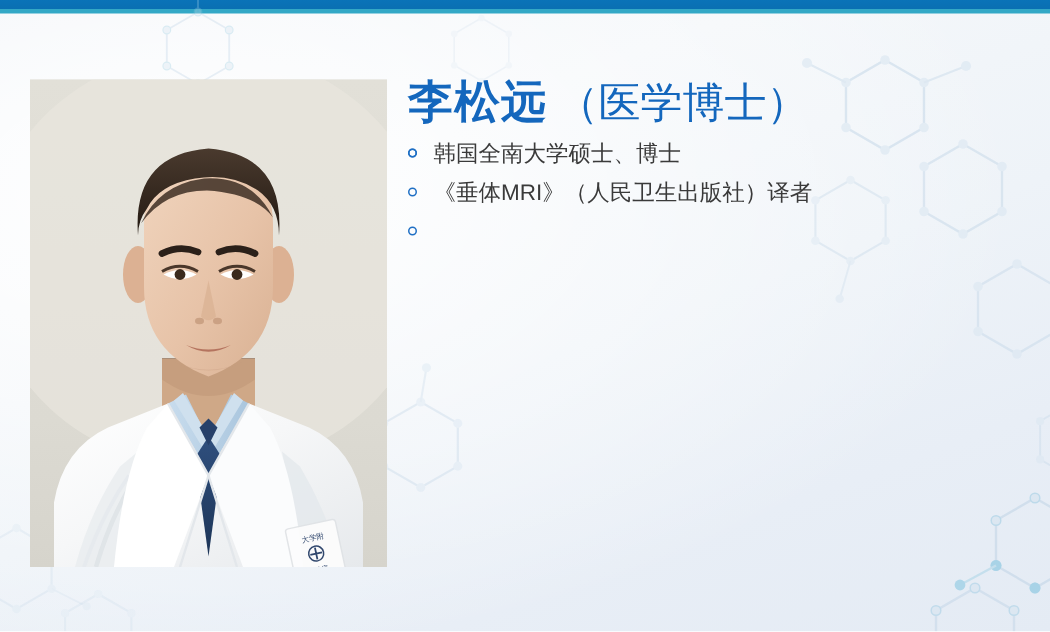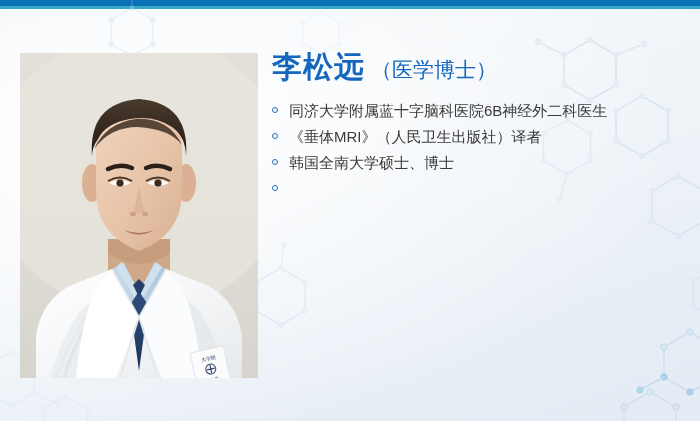--- a/index.html
+++ b/index.html
@@ -59,31 +59,31 @@
   .content {
     position: absolute;
     left: 272px;
     top: 50px;
     width: 418px;
   }
   .title-row {
     display: flex;
     align-items: baseline;
     white-space: nowrap;
-    margin-bottom: 14px;
+    margin-bottom: 2px;
   }
   .title-name {
     font-size: 30px;
     font-weight: bold;
     color: #1467bd;
     letter-spacing: 1px;
     line-height: 1.1;
   }
   .title-paren {
-    font-size: 21px;
+    font-size: 28px;
     color: #1467bd;
     margin-left: 6px;
     letter-spacing: 0px;
   }
 
   .bullets {
     list-style: none;
     margin: 0;
     padding: 0;
   }
@@ -293,30 +293,29 @@
   <div class="content">
 
     <div class="title-row">
       <span class="title-name">李松远</span>
       <span class="title-paren">（医学博士）</span>
     </div>
 
     <ul class="bullets">
       <li class="bullet-item">
         <span class="bullet-marker"></span>
-        <span>同济大学附属蓝十字脑科医院6B神经外二科医生</span>
+      </li>
+      <li class="bullet-item">
+        <span class="bullet-marker"></span>
+        <span>韩国全南大学硕士、博士</span>
       </li>
       <li class="bullet-item">
         <span class="bullet-marker"></span>
         <span>《垂体MRI》（人民卫生出版社）译者</span>
       </li>
       <li class="bullet-item">
         <span class="bullet-marker"></span>
-        <span>韩国全南大学硕士、博士</span>
-      </li>
-      <li class="bullet-item">
-        <span class="bullet-marker"></span>
       </li>
     </ul>
 
   </div>
 
 </div>
 
 </body></html>

